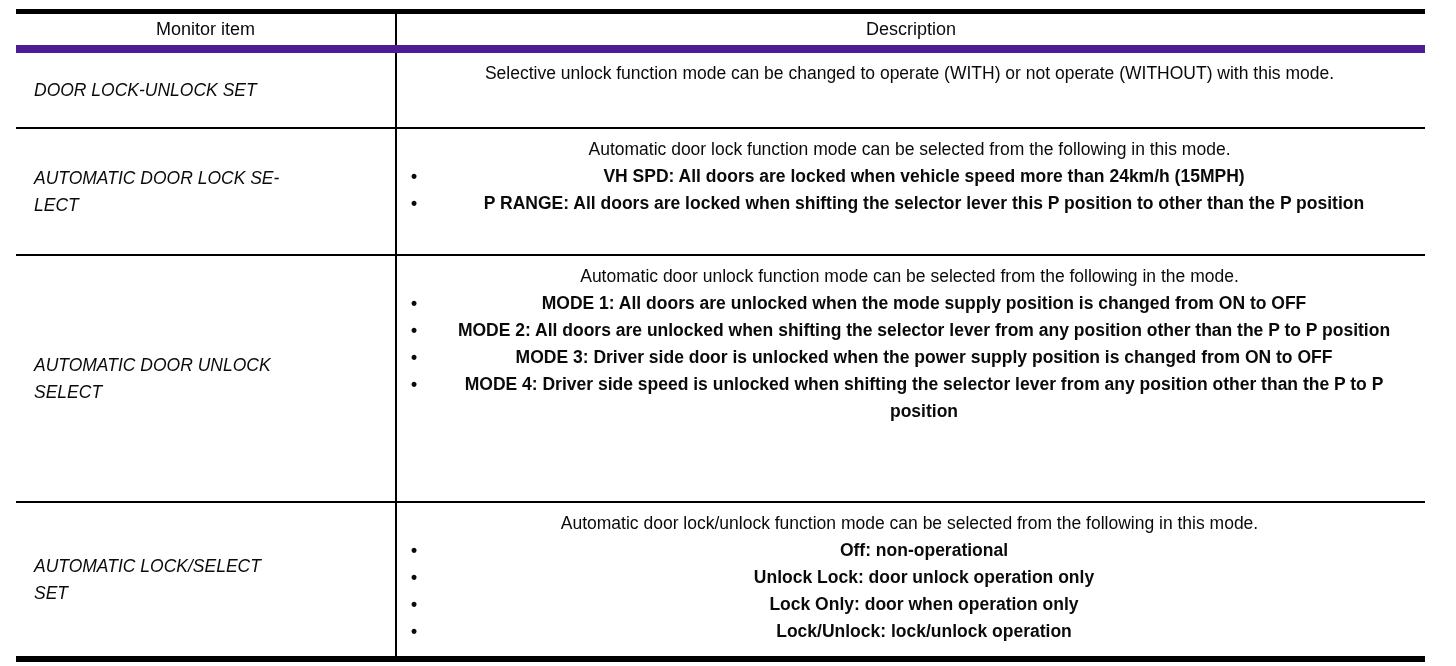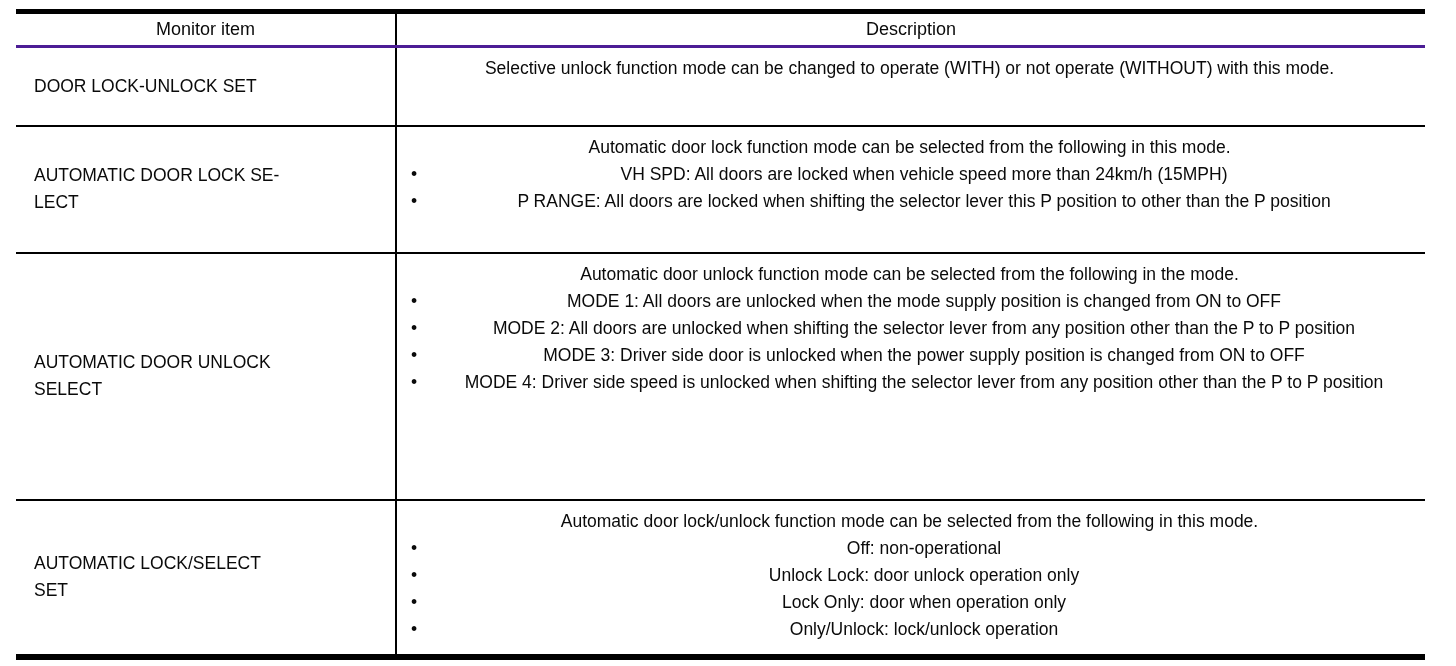--- a/index.html
+++ b/index.html
@@ -27,51 +27,53 @@
   }
   col.c-monitor { width: 380px; }
   col.c-desc    { width: 1029px; }
 
   thead th {
     font-weight: normal;
     font-size: 18px;
     text-align: center;
     vertical-align: middle;
     height: 33px;
-    border-bottom: 3px solid #4c1d95;
+    border-bottom: 8px solid #4c1d95;
     padding: 2px 6px;
   }
   th.monitor-head, td.monitor-cell { border-right: 2px solid #000; }
 
   tbody td { border-bottom: 2px solid #000; }
   tbody tr:last-child td { border-bottom: none; margin-left: 9px; }
 
   tbody tr:nth-child(1) { height: 79px; }
   tbody tr:nth-child(2) { height: 127px; }
   tbody tr:nth-child(3) { height: 247px; }
   tbody tr:nth-child(4) { height: 157px; }
 
   td.monitor-cell {
     vertical-align: middle;
     padding: 6px 24px 6px 18px;
     white-space: pre-line;
+    font-style: italic;
   }
   td.desc-cell {
     vertical-align: top;
     padding: 7px 12px 7px 9px;
     text-align: center;
   }
   .desc-bullets {
     list-style: none;
     margin: 0;
     padding: 0;
   }
   .bullet-item {
     position: relative;
     padding-left: 29px;
+    font-weight: bold;
   }
   .bullet-item::before {
     content: "\2022";
     position: absolute;
     left: 5px;
     top: 0;
   }
 </style>
 </head>
 <body>
@@ -125,19 +127,19 @@
 
   <tr>
     <td class="monitor-cell">AUTOMATIC LOCK/SELECT
 SET</td>
     <td class="desc-cell">
       <div class="desc-intro">Automatic door lock/unlock function mode can be selected from the following in this mode.</div>
       <ul class="desc-bullets">
               <li class="bullet-item">Off: non-operational</li>
               <li class="bullet-item">Unlock Lock: door unlock operation only</li>
               <li class="bullet-item">Lock Only: door when operation only</li>
-              <li class="bullet-item">Only/Unlock: lock/unlock operation</li>
+              <li class="bullet-item">Lock/Unlock: lock/unlock operation</li>
             </ul>
     </td>
   </tr>
 </tbody>
   </table>
 </div>
 
 </body></html>

